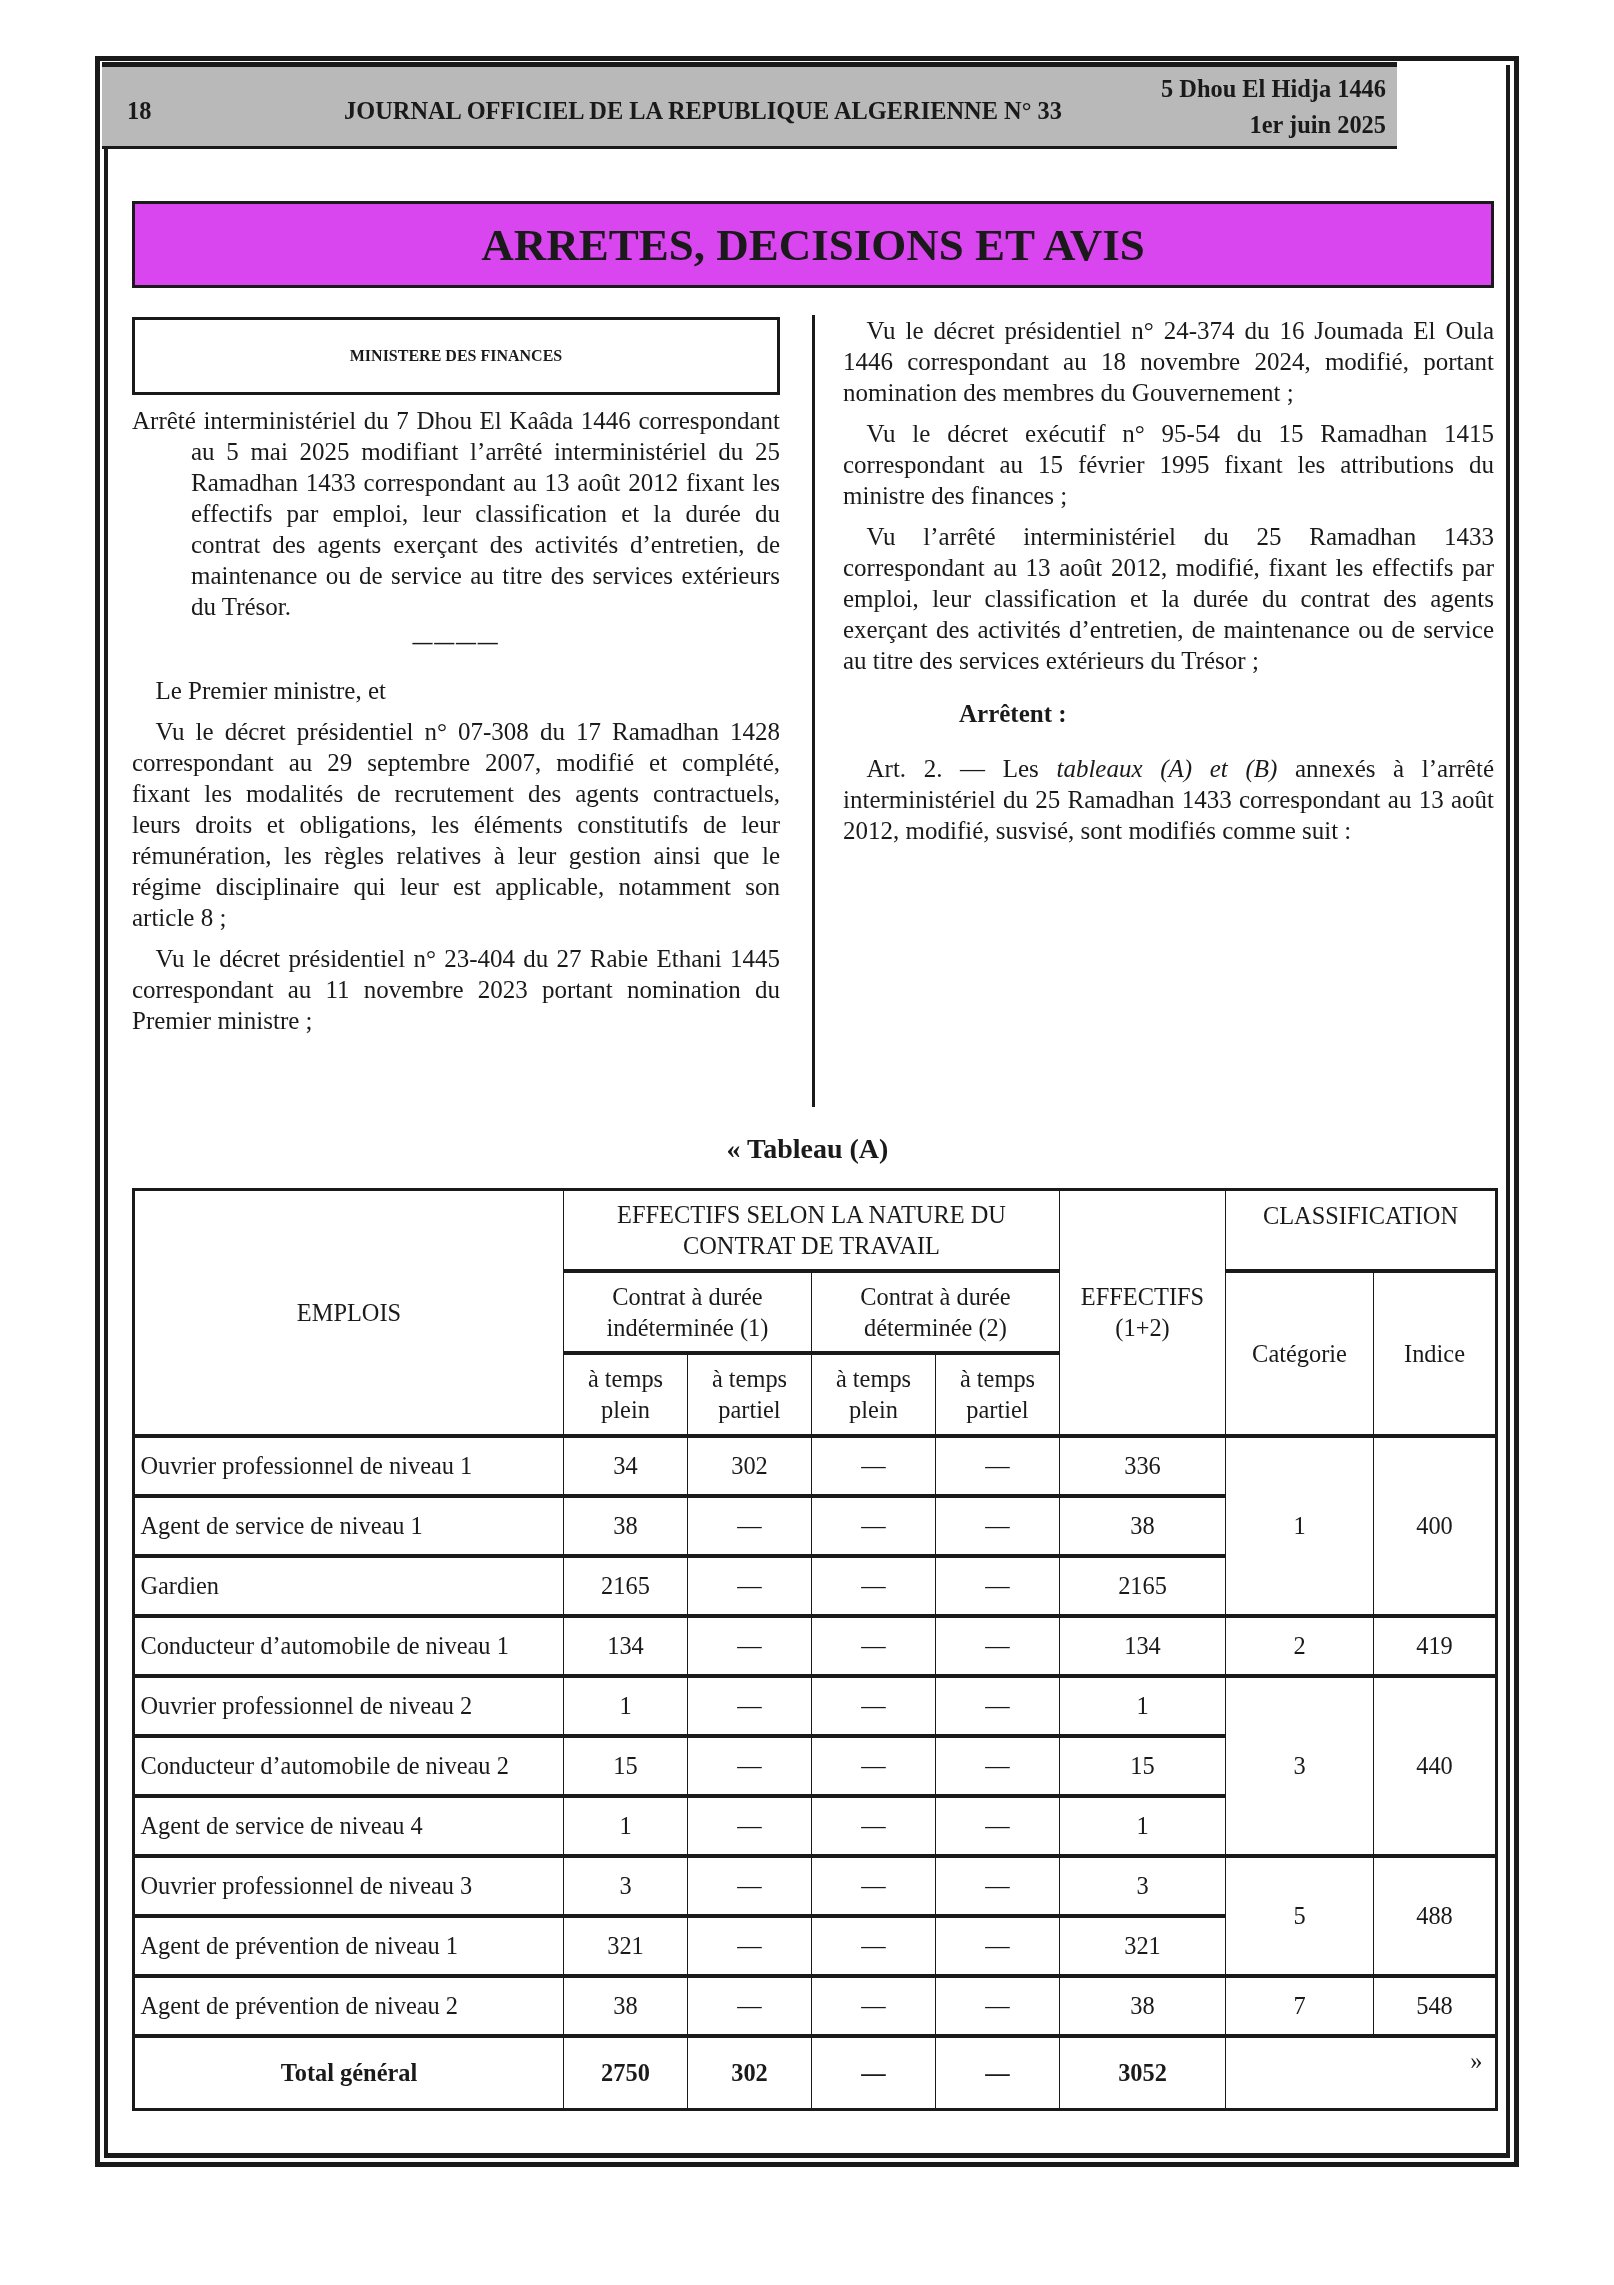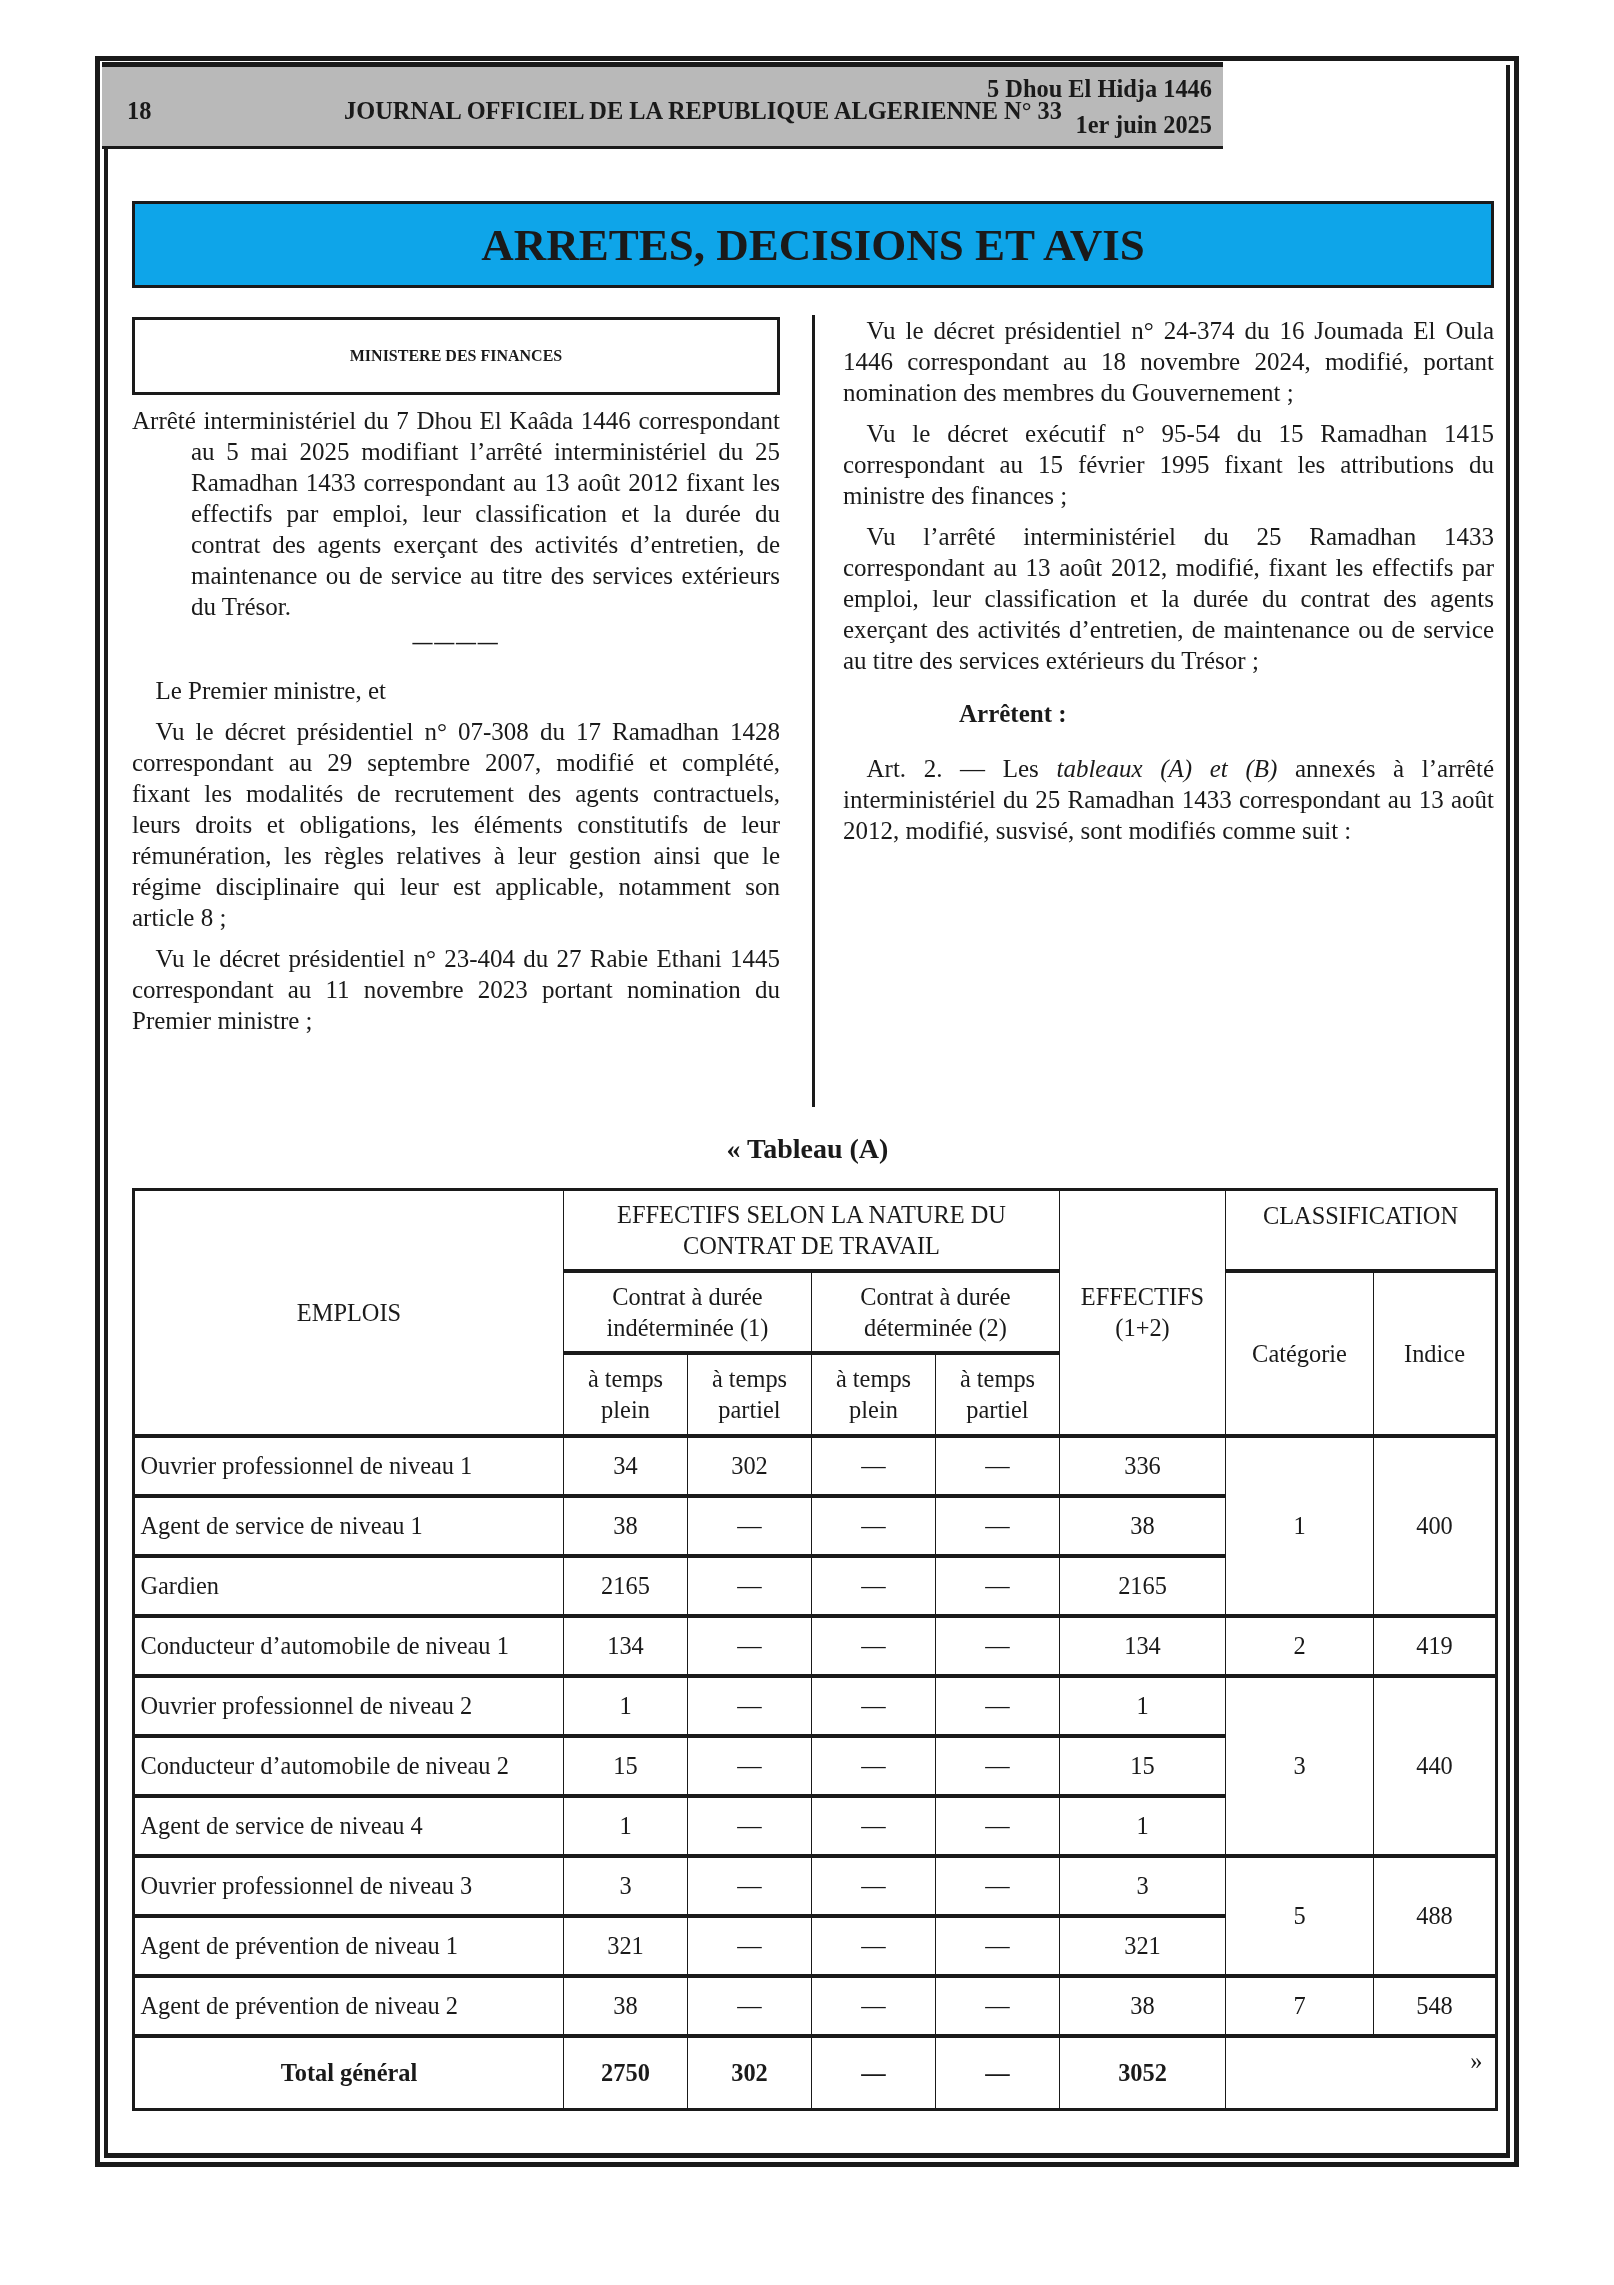--- a/index.html
+++ b/index.html
@@ -3,28 +3,28 @@
 <meta charset="utf-8">
 <style>
   html, body { margin:0; padding:0; background:#ffffff; }
   body { width:1615px; height:2285px; position:relative; overflow:hidden;
          font-family:"Liberation Serif", "DejaVu Serif", serif; color:#1a1a1a; }
   .outer { position:absolute; left:95px; top:56px; width:1414px; height:2101px;
            border:5.4px solid #1a1a1a; }
   .inner { position:absolute; left:3.6px; top:3.6px; right:3.6px; bottom:3.6px;
            border-left:4.5px solid #1a1a1a; border-right:4.5px solid #1a1a1a;
            border-bottom:5.4px solid #1a1a1a; }
-  .header { position:absolute; left:102px; top:62px; width:1121px; height:87px;
+  .header { position:absolute; left:102px; top:62px; width:1295px; height:87px;
             background:#b9b9b9; border-top:5.4px solid #1a1a1a; border-bottom:3.6px solid #1a1a1a;
             box-sizing:border-box; font-weight:bold; font-size:24.4px; }
   .hdr-page { position:absolute; left:25px; top:30px; }
   .hdr-journal { position:absolute; left:242px; top:30px; letter-spacing:0px; }
   .hdr-date { position:absolute; right:11px; top:3.6px; text-align:right; line-height:36px; }
   .title-box { position:absolute; left:132px; top:201px; width:1362px; height:87px;
-               background:#0ea5e9; border:3.6px solid #1a1a1a; box-sizing:border-box;
+               background:#d946ef; border:3.6px solid #1a1a1a; box-sizing:border-box;
                display:flex; align-items:center; justify-content:center;
                font-weight:bold; font-size:45px; }
   .ministry-box { position:absolute; left:132px; top:317px; width:648px; height:78px;
                   border:3.6px solid #1a1a1a; box-sizing:border-box;
                   display:flex; align-items:center; justify-content:center;
                   font-weight:bold; font-size:16px; }
   .divider { position:absolute; left:812px; top:315px; width:2.7px; height:792px; background:#1a1a1a; }
   .col { position:absolute; font-size:25px; line-height:31px; text-align:justify; }
   .col-left { left:132px; top:405px; width:648px; }
   .col-right { left:843px; top:315px; width:651px; }

